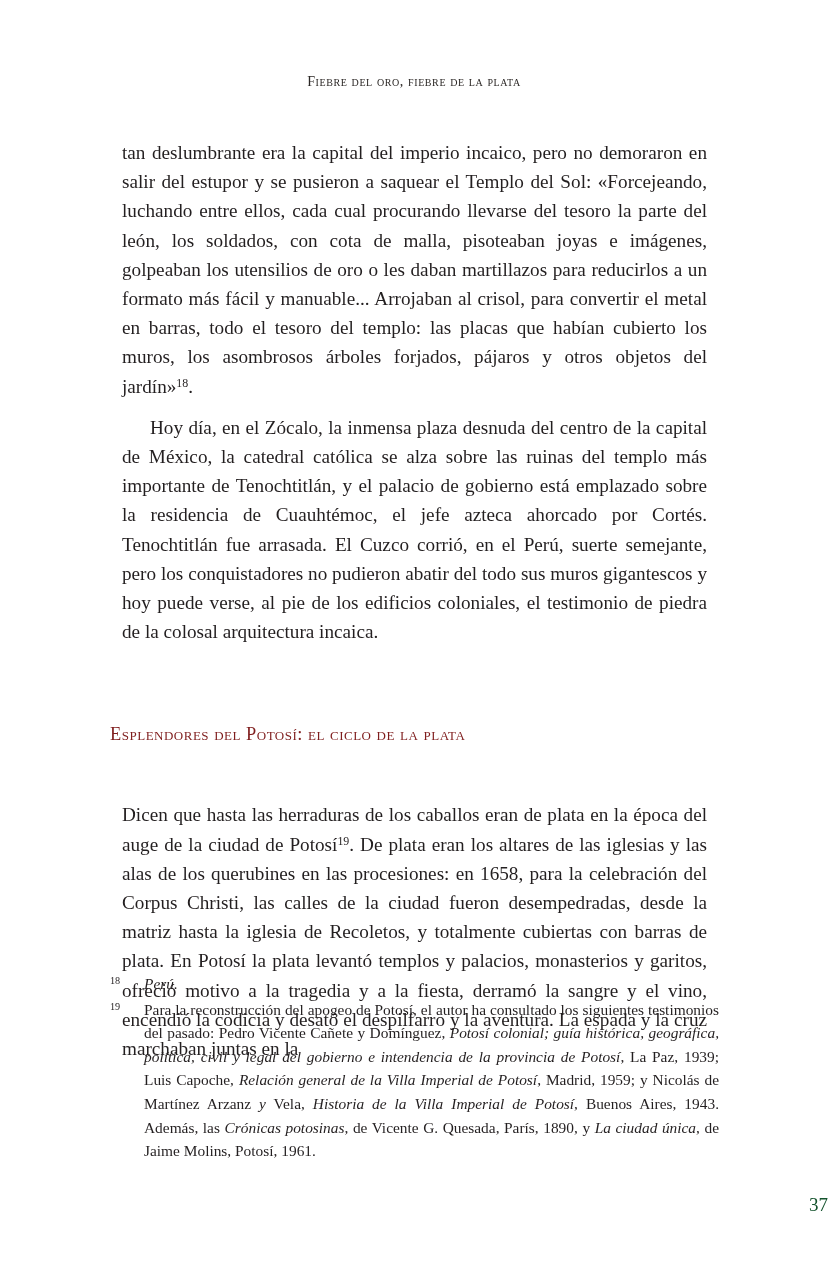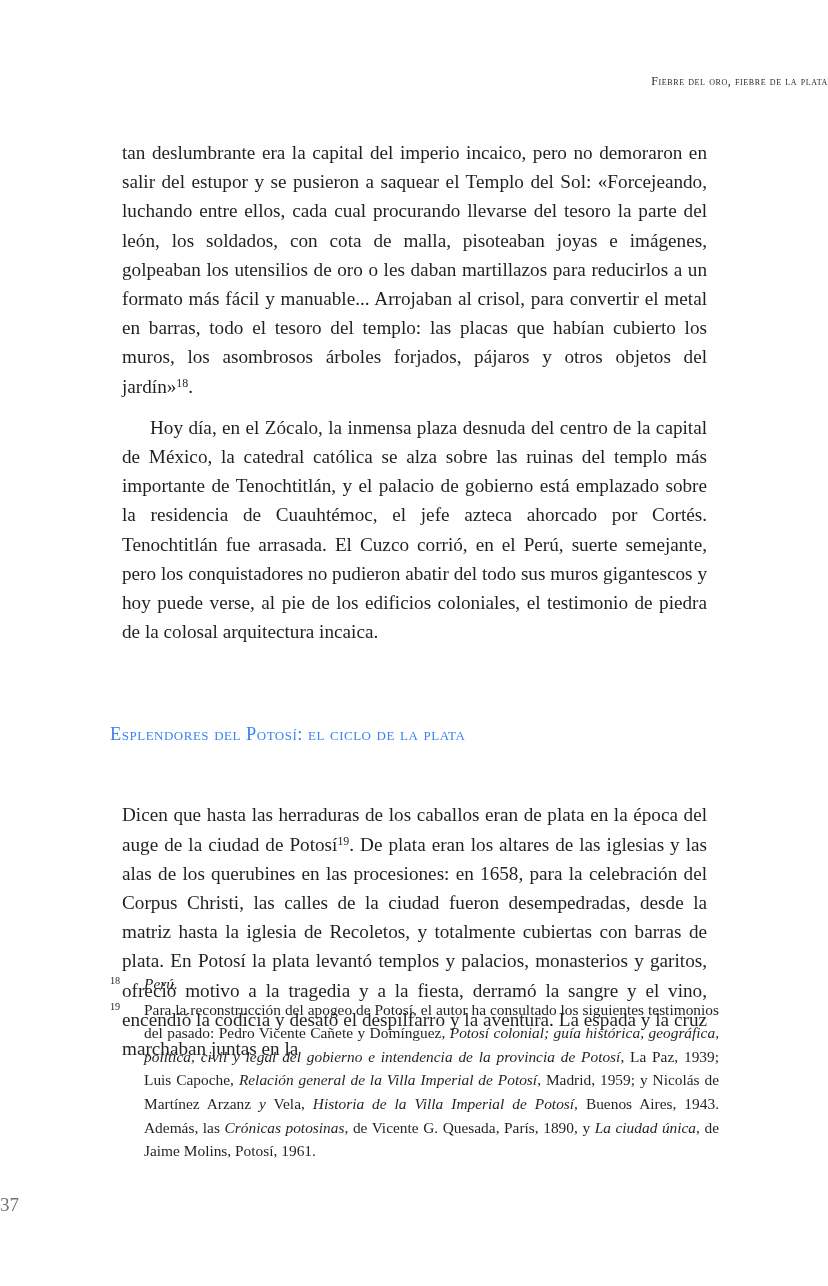--- a/index.html
+++ b/index.html
@@ -21,23 +21,23 @@
     height: 1286px;
     box-sizing: border-box;
   }
 
   
   .running-header {
     position: absolute;
     top: 74px;
     left: 0;
     width: 828px;
-    text-align: right;
+    text-align: center;
     font-variant: small-caps;
-    font-size: 12px;
+    font-size: 14px;
     letter-spacing: 0.6px;
     color: #2b2725;
     white-space: nowrap;
   }
 
   
   .text-column {
     position: absolute;
     left: 110px;
     top: 126px;
@@ -63,21 +63,21 @@
     line-height: 0;
   }
 
   
   .section-heading {
     margin: 0;
     font-weight: normal;
     font-variant: small-caps;
     font-size: 18.4px;
     letter-spacing: 0.5px;
-    color: #3b82f6;
+    color: #7f1d1d;
     line-height: 26px;
     white-space: nowrap;
   }
 
   .gap-before-heading { height: 63px; }
   .gap-after-heading  { height: 41px; }
 
   
   .footnotes {
     position: absolute;
@@ -104,23 +104,23 @@
     color: #231f20;
   }
   .footnote i, .footnote em { font-style: italic; }
 
   
   .folio {
     position: absolute;
     top: 1194px;
     left: 0;
     width: 828px;
-    text-align: left;
+    text-align: right;
     font-size: 19px;
-    color: #737373;
+    color: #14532d;
   }
 </style>
 </head>
 <body>
 
 <div class="page">
 
   <div class="running-header">Fiebre del oro, fiebre de la plata</div>
 
   <div class="text-column">

